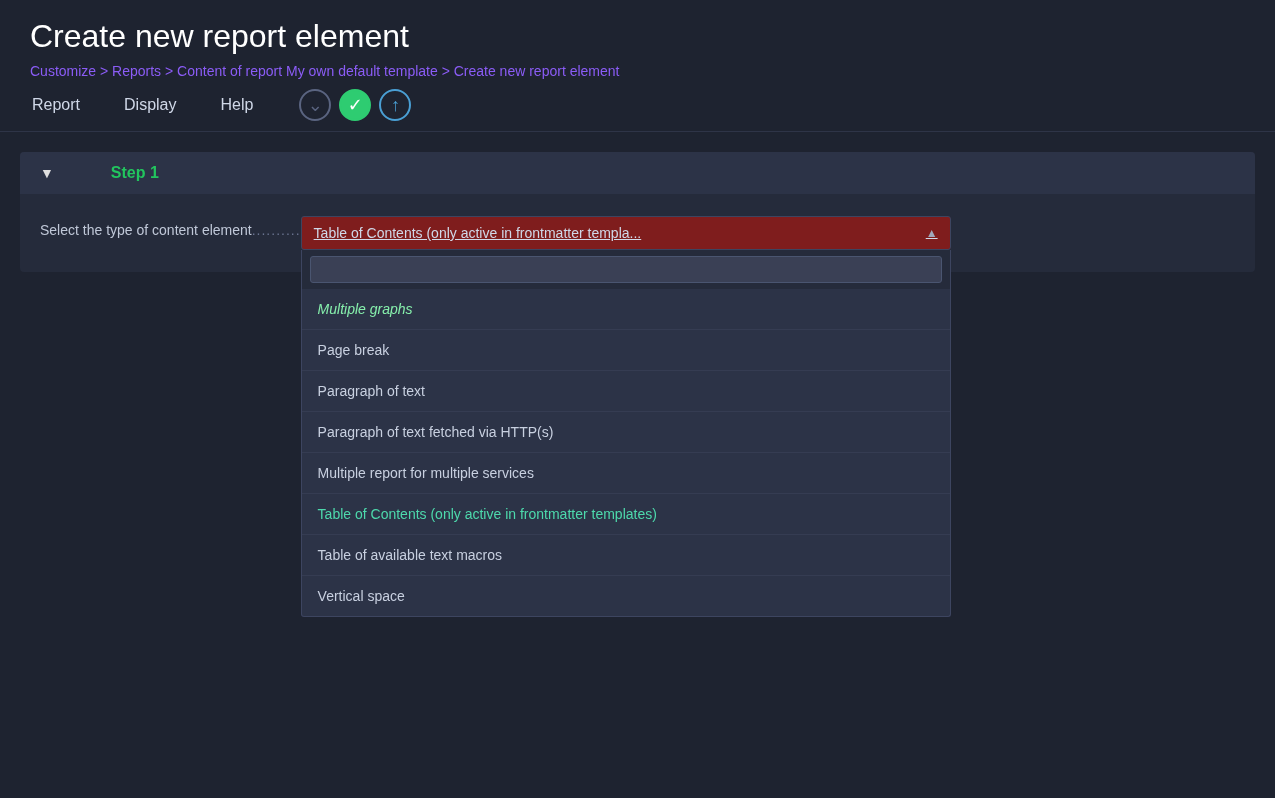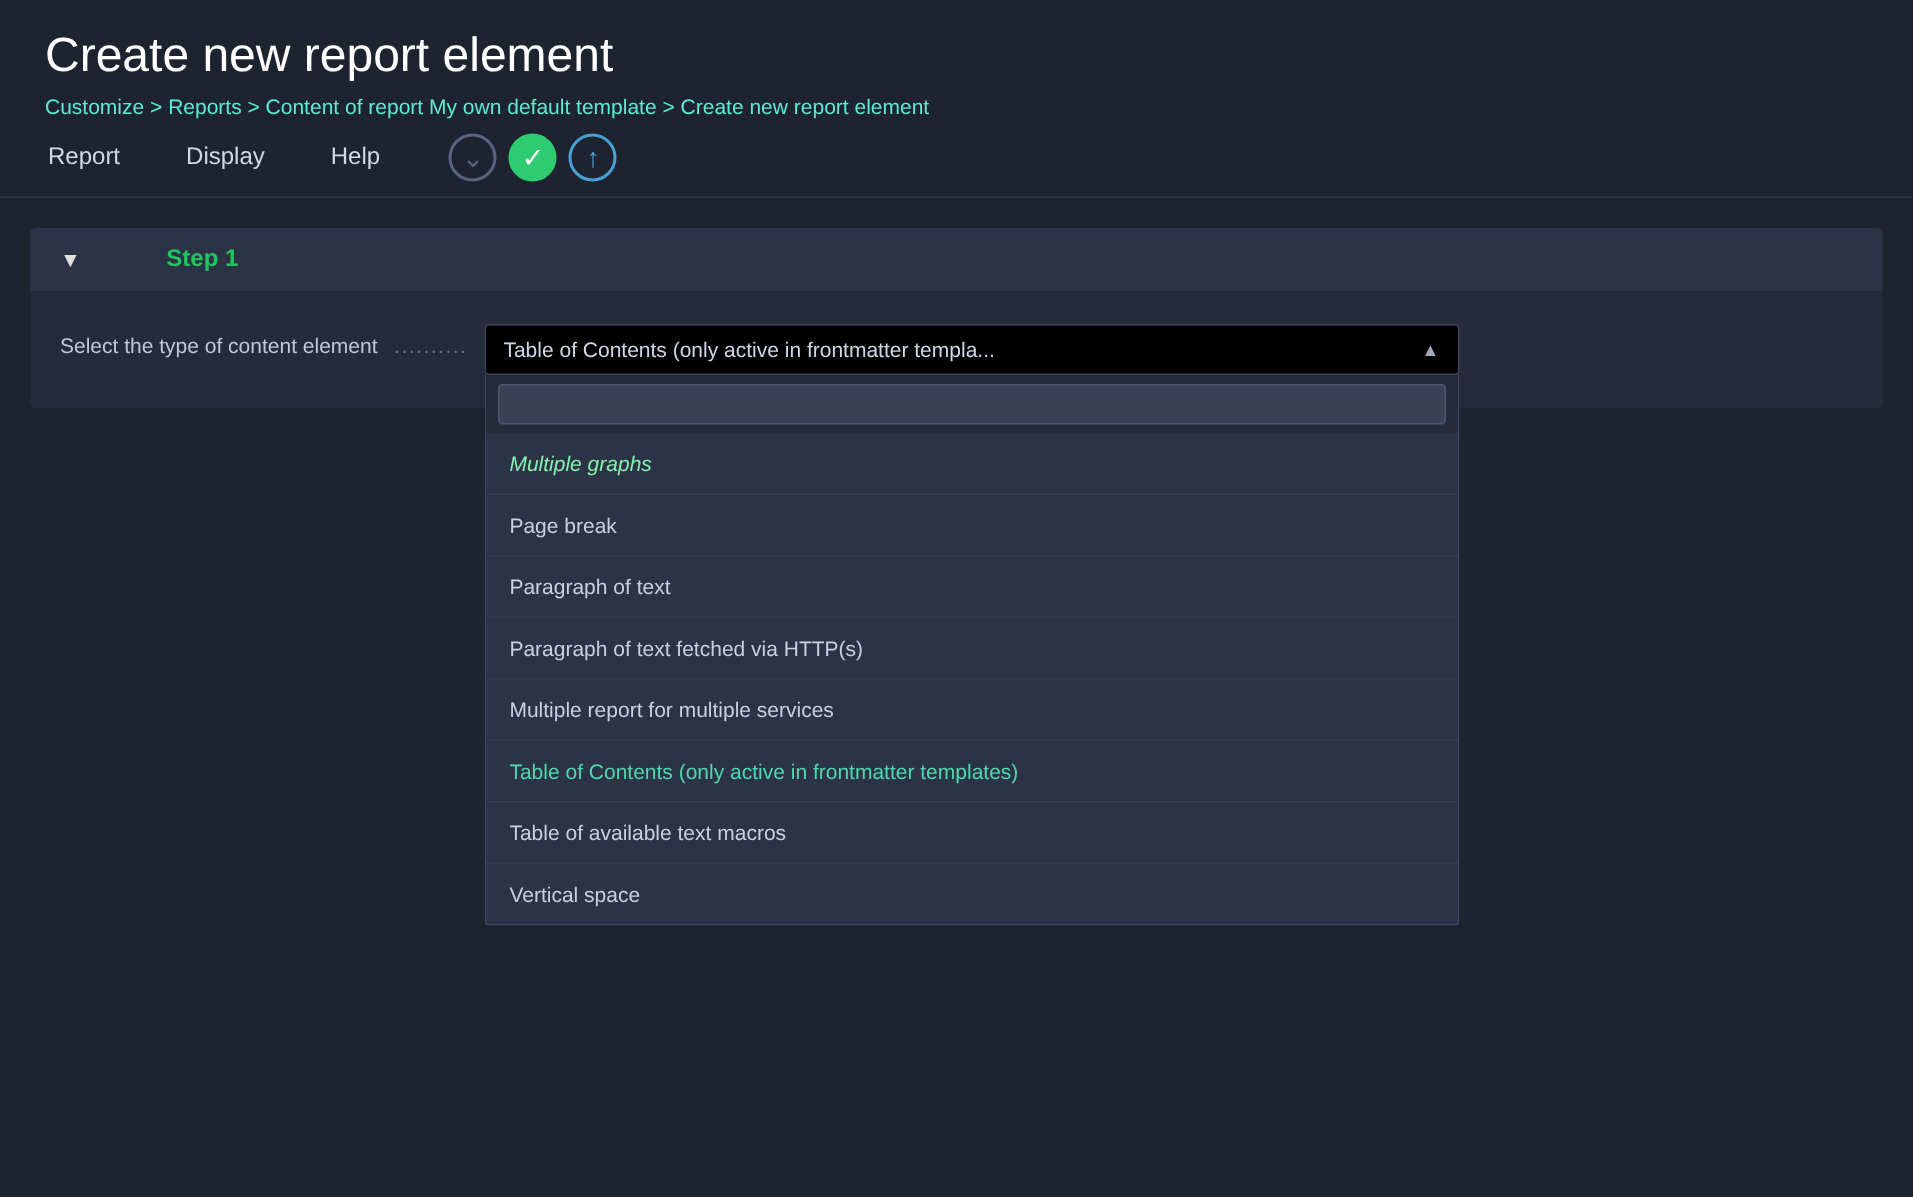--- a/index.html
+++ b/index.html
@@ -18,21 +18,21 @@
       padding: 18px 30px 0 30px;
     }
     .page-title {
       font-size: 32px;
       font-weight: normal;
       color: #ffffff;
       margin-bottom: 8px;
     }
     .breadcrumb {
       font-size: 14px;
-      color: #5eead4;
+      color: #8b5cf6;
       margin-bottom: 0;
     }
 
     
     .toolbar {
       display: flex;
       align-items: center;
       padding: 10px 30px;
       background-color: #1e2330;
       border-bottom: 1px solid #2e3447;
@@ -103,21 +103,21 @@
       font-weight: bold;
       color: #22c55e;
       margin-left: 47px;
     }
 
     
     .step-body {
       padding: 22px 20px;
       display: flex;
       align-items: flex-start;
-      gap: 11px;
+      gap: 0;
       position: relative;
     }
     .step-label {
       font-size: 14px;
       color: #c0c8d8;
       white-space: nowrap;
       padding-top: 6px;
     }
     .step-dots {
       color: #6a7490;
@@ -126,30 +126,31 @@
       letter-spacing: 1px;
     }
 
     
     .dropdown-container {
       position: relative;
       flex: 1;
       max-width: 650px;
     }
     .dropdown-selected {
-      background-color: #000000;
+      background-color: #7f1d1d;
       border: 1px solid #3d4560;
       border-radius: 3px;
       padding: 8px 12px;
       display: flex;
       align-items: center;
       justify-content: space-between;
       cursor: pointer;
       color: #d0d8e8;
       font-size: 14px;
+      text-decoration: underline;
     }
     .dropdown-arrow {
       color: #a0a8bb;
       font-size: 12px;
     }
 
     
     .dropdown-list {
       position: absolute;
       top: 100%;

